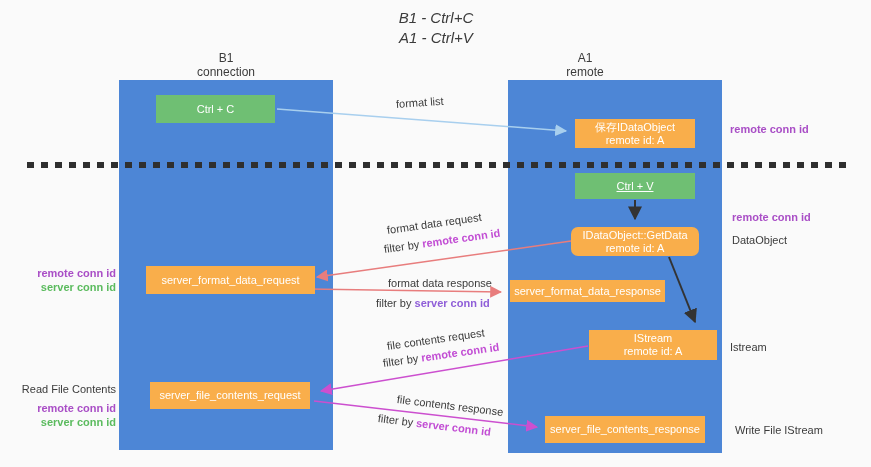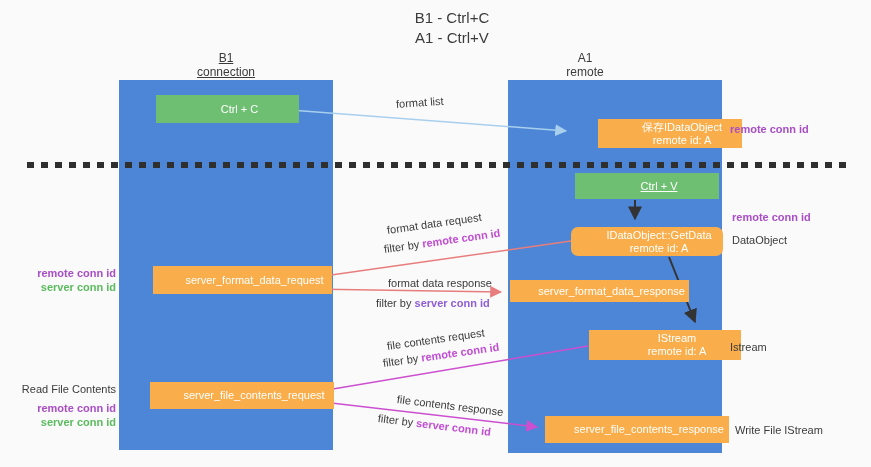--- a/index.html
+++ b/index.html
@@ -1,26 +1,26 @@
 <!DOCTYPE html>
 <html style="--bg: #fafafa; --lane-blue: #4d86d6; --box-orange: #f9ae4b; --box-green: #6fbf73; --label-purple: #a94ec6; --label-green: #5bbb5e; --flow-magenta: #c24ed4; --flow-violet: #8f5ed8; --arrow-red: #e87d7d; --arrow-magenta: #cc4fcf; --arrow-blue: #a8cfee; --arrow-black: #333333; --dash-black: #2f2f2f; --text-dark: #3b3b3b;"><head>
 <meta charset="utf-8">
 <style>
   html,body{margin:0;padding:0;}
   body{font-family:"Liberation Sans",sans-serif;background:#fafafa;}
   .stage{position:relative;width:871px;height:467px;background:var(--bg,#fafafa);overflow:hidden;}
   .abs{position:absolute;}
-  .title{left:312px;top:8px;width:280px;text-align:center;font-size:15px;line-height:20px;color:var(--text-dark);}
+  .title{left:296px;top:8px;width:280px;text-align:center;font-size:15px;line-height:20px;color:var(--text-dark);font-style:italic;}
   .lane-header{width:120px;text-align:center;font-size:12px;line-height:14px;color:var(--text-dark);}
   .lane{top:80px;width:214px;background:var(--lane-blue);}
   .lane.left{left:119px;height:370px;}
   .lane.right{left:508px;height:373px;}
   svg.overlay{position:absolute;left:0;top:0;pointer-events:none;}
   .box{position:absolute;display:flex;flex-direction:column;align-items:center;justify-content:center;
-       color:#fff;font-size:11px;line-height:13px;text-align:center;white-space:nowrap;padding-left:24px;}
+       color:#fff;font-size:11px;line-height:13px;text-align:center;white-space:nowrap;}
   .box.orange{background:var(--box-orange);}
   .box.green{background:var(--box-green);}
   .flow{font-size:11px;color:var(--text-dark);white-space:nowrap;transform-origin:left center;}
   .rot-n5{transform:rotate(-4deg);}
   .rot-n8{transform:rotate(-8deg);}
   .rot-p7{transform:rotate(7deg);}
   .hl-magenta{color:var(--flow-magenta);font-weight:bold;}
   .hl-violet{color:var(--flow-violet);font-weight:bold;}
   .side{font-size:11px;color:var(--text-dark);white-space:nowrap;}
   .side.purple{color:var(--label-purple);font-weight:bold;}
@@ -30,21 +30,21 @@
 </head>
 <body>
 
 <div class="stage">
 
   <div class="abs title">
     <div>B1 - Ctrl+C</div>
     <div>A1 - Ctrl+V</div>
   </div>
 
-  <div class="abs lane-header" style="left:166px;top:51px;text-decoration:underline;">
+  <div class="abs lane-header" style="left:166px;top:51px;">
     <div>B1</div>
     <div>connection</div>
   </div>
   <div class="abs lane-header" style="left:525px;top:51px;">
     <div>A1</div>
     <div>remote</div>
   </div>
 
   <div class="abs lane left"></div>
   <div class="abs lane right"></div>
@@ -79,35 +79,35 @@
 
     <line x1="588" y1="346" x2="321" y2="391" style="stroke:var(--arrow-magenta);" stroke-width="1.5" marker-end="url(#m-magenta)"></line>
 
     <line x1="314" y1="401" x2="537" y2="427" style="stroke:var(--arrow-magenta);" stroke-width="1.5" marker-end="url(#m-magenta)"></line>
   </svg>
 
   <div class="box green" style="left:156px;top:95px;width:119px;height:28px;">
     <div>Ctrl + C</div>
   </div>
 
-  <div class="box orange" style="left:575px;top:119px;width:120px;height:29px;margin-left:23px;">
+  <div class="box orange" style="left:575px;top:119px;width:120px;height:29px;">
     <div>保存IDataObject</div>
     <div>remote id: A</div>
   </div>
 
   <div class="box green" style="left:575px;top:173px;width:120px;height:26px;text-decoration:underline;">
     <div>Ctrl + V</div>
   </div>
 
   <div class="box orange" style="left:571px;top:227px;width:128px;height:29px;border-radius:7px;">
     <div>IDataObject::GetData</div>
     <div>remote id: A</div>
   </div>
 
-  <div class="box orange" style="left:153px;top:266px;width:155px;height:28px;">
+  <div class="box orange" style="left:146px;top:266px;width:169px;height:28px;">
     <div>server_format_data_request</div>
   </div>
 
   <div class="box orange" style="left:510px;top:280px;width:155px;height:22px;">
     <div>server_format_data_response</div>
   </div>
 
   <div class="box orange" style="left:589px;top:330px;width:128px;height:30px;">
     <div>IStream</div>
     <div>remote id: A</div>

